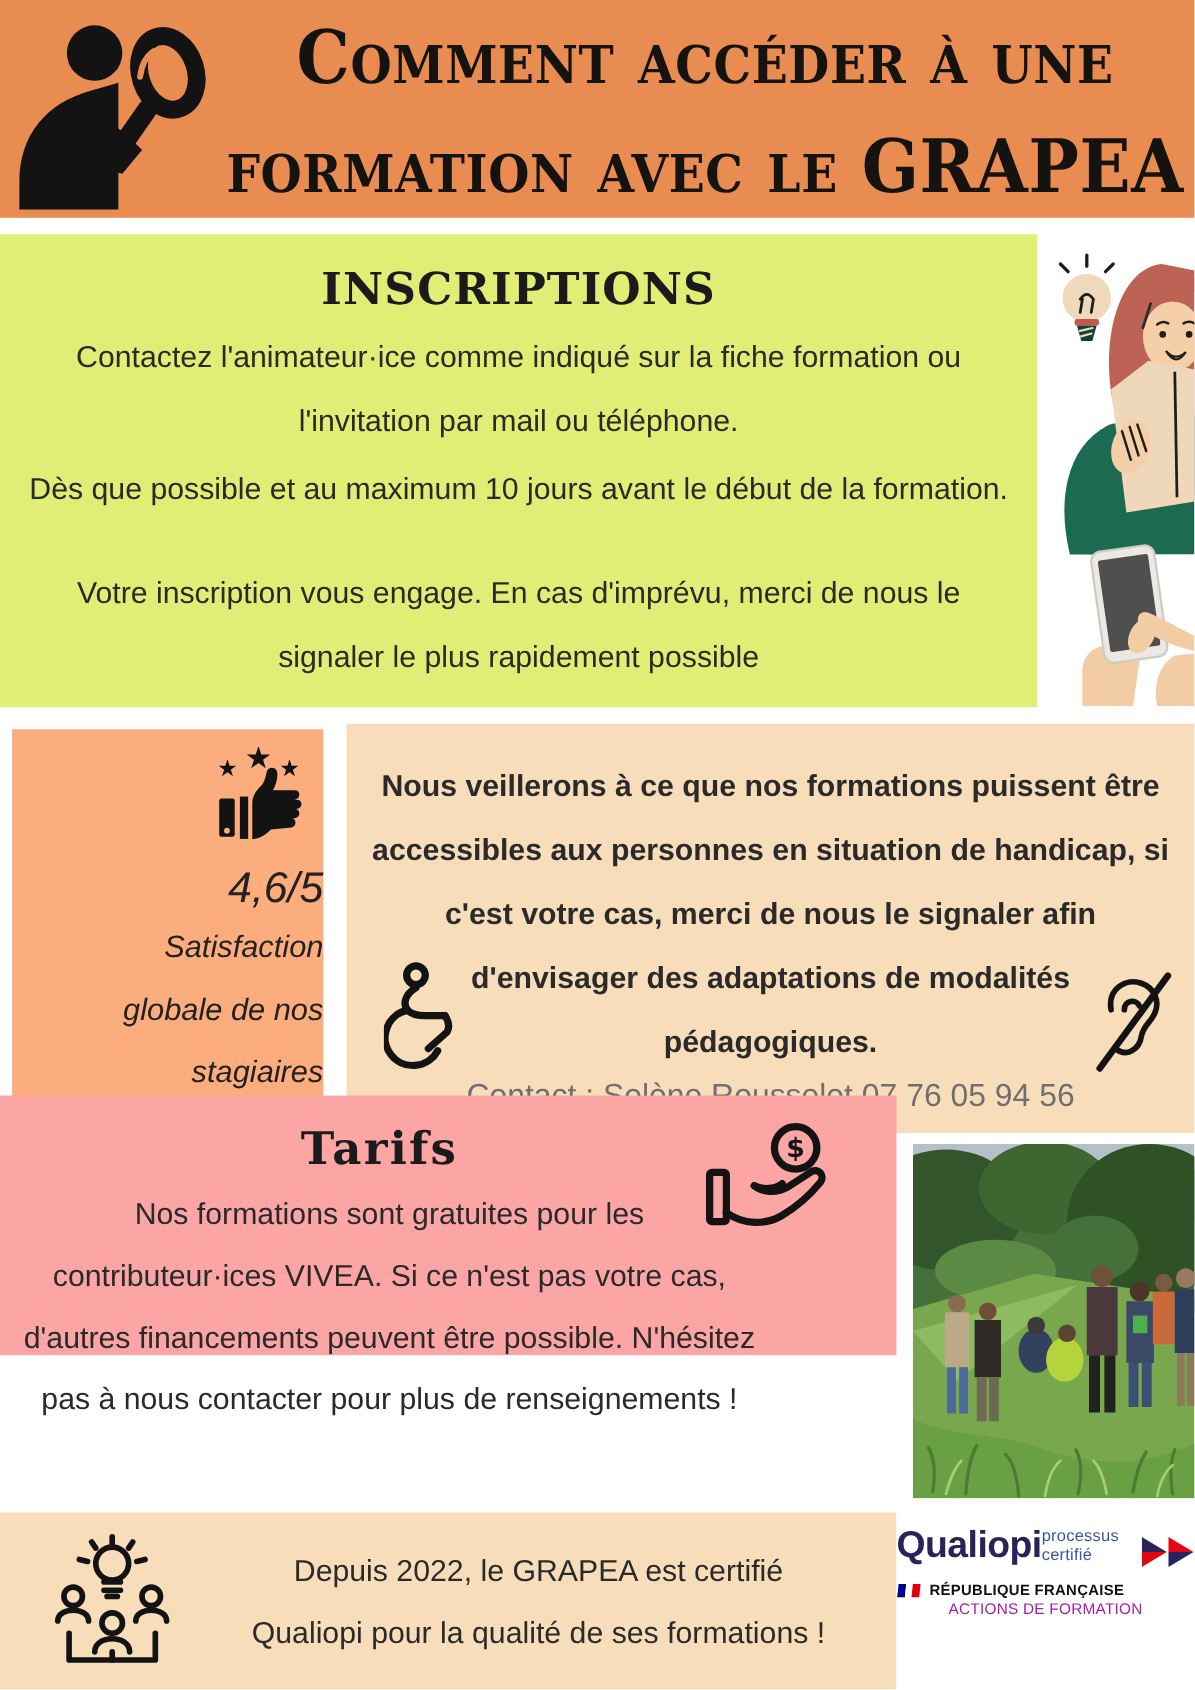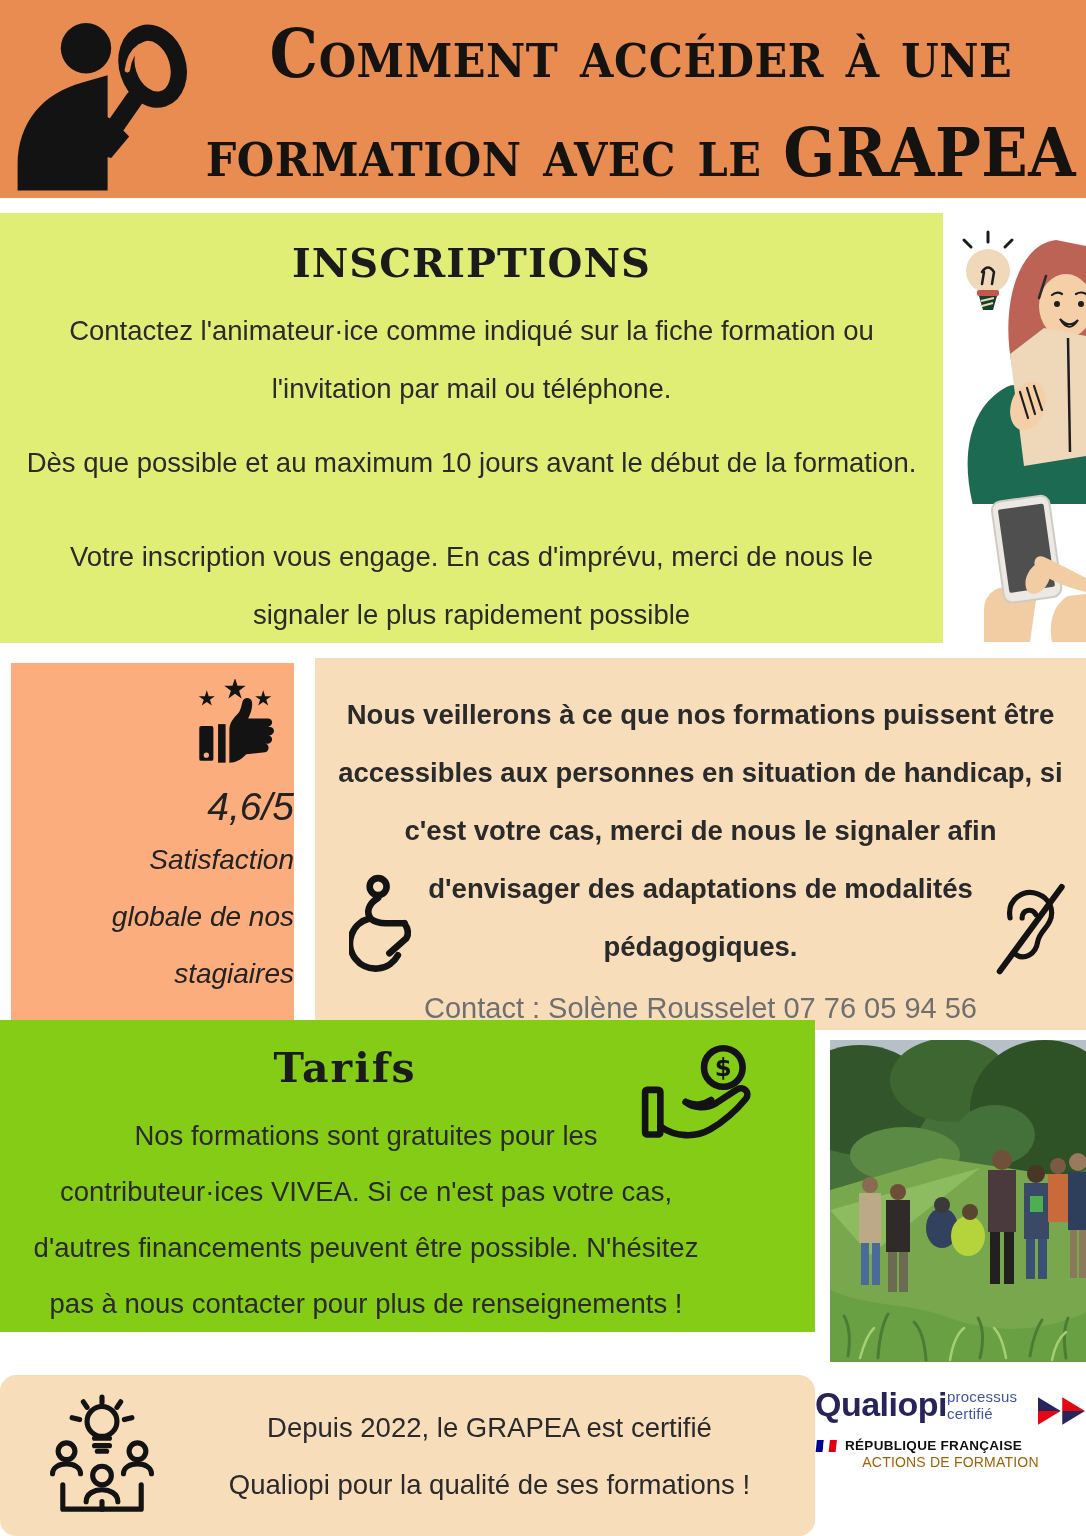--- a/index.html
+++ b/index.html
@@ -17,63 +17,63 @@
     position:absolute;left:205px;top:4px;width:872px;text-align:center;
     font-family:"DejaVu Serif",serif;font-weight:700;font-variant:small-caps;
     color:#151310;font-size:61px;line-height:90px;transform:scaleY(1.1);transform-origin:top center;
     letter-spacing:0.5px;
   }
 
   
   .b-inscriptions{position:absolute;left:0;top:213px;width:943px;height:430px;background:#E0EE76;text-align:center;}
   .slab{font-family:"DejaVu Serif",serif;font-weight:700;color:#1b1b1b;}
   .h-inscriptions{font-size:40px;letter-spacing:1px;margin:26px 0 10px;}
-  .body-text{font-size:27.5px;line-height:58px;color:#2a2a2a;margin:16px;}
+  .body-text{font-size:27.5px;line-height:58px;color:#2a2a2a;margin:4px;}
   .p-gap{margin-top:36px;}
 
   .illu-woman{position:absolute;left:948px;top:216px;width:138px;height:288px;}
   .illu-phone{position:absolute;left:978px;top:490px;width:108px;height:152px;}
 
   
   .b-satisfaction{position:absolute;left:11px;top:663px;width:283px;height:357px;background:#FBAD7D;text-align:right;font-style:italic;}
   .sat-icon{width:118px;height:94px;margin-top:16px;}
   .rating{font-size:39px;color:#222;margin:8px 0 0;}
   .sat-label{font-size:28px;line-height:57px;color:#222;margin:2px 0 0;}
 
   
   .b-access{position:absolute;left:315px;top:658px;width:771px;height:372px;background:#F8DDBB;text-align:center;}
   .access-par{margin-top:28px;font-weight:bold;}
   .contact{font-size:29px;color:#6f6f6f;margin-top:2px;}
   .wheelchair-icon{position:absolute;left:34px;top:208px;width:94px;height:122px;}
   .ear-icon{position:absolute;right:14px;top:214px;width:86px;height:116px;}
 
   
-  .b-tarifs{position:absolute;left:0;top:1020px;width:815px;height:312px;background:#84cc16;}
+  .b-tarifs{position:absolute;left:0;top:996px;width:815px;height:236px;background:#fca5a5;}
   .h-tarifs{font-size:41px;letter-spacing:2px;text-align:center;width:690px;margin:24px 0 8px;}
   .tarifs-par{width:700px;text-align:center;line-height:56px;}
   .coin-icon{position:absolute;right:46px;top:22px;width:132px;height:116px;}
 
   .photo{position:absolute;left:830px;top:1040px;width:256px;height:322px;}
 
   
-  .b-cert{position:absolute;left:0;top:1375px;width:815px;height:161px;background:#F8DDBB;border-radius:16px;}
+  .b-cert{position:absolute;left:0;top:1375px;width:815px;height:161px;background:#F8DDBB;}
   .cert-icon{position:absolute;left:46px;top:12px;width:112px;height:136px;}
   .cert-text{position:absolute;left:170px;right:6px;top:0;bottom:0;display:flex;align-items:center;justify-content:center;text-align:center;line-height:57px;}
 
   
   .q-panel{position:absolute;left:815px;top:1375px;width:271px;height:161px;background:#ffffff;}
   .q-logo{display:flex;justify-content:center;align-items:flex-start;margin-top:12px;}
   .q-textcol{display:flex;flex-direction:row;}
   .q-brand{font-size:34px;font-weight:bold;color:#29235C;letter-spacing:-0.5px;line-height:34px;}
   .q-tag{font-size:15px;color:#4053A3;margin-top:1px;letter-spacing:0.2px;}
   .q-arrows{width:56px;height:36px;margin:6px 0 0 4px;}
   .q-rf{display:flex;align-items:center;justify-content:flex-start;gap:6px;margin-top:9px;
         font-weight:bold;font-size:13.5px;letter-spacing:0.3px;color:#101010;}
   .q-note{margin-top:8px;font-size:13px;line-height:1.2;color:#3a3a3a;text-align:center;}
-  .q-cat{font-size:14px;color:#a16207;text-align:center;margin-top:1px;letter-spacing:0.2px;}
+  .q-cat{font-size:14px;color:#a21caf;text-align:center;margin-top:1px;letter-spacing:0.2px;}
 </style>
 </head>
 <body data-name="training-infographic-poster">
 
 <header class="header" data-name="poster-header">
   <svg class="header-icon" viewBox="0 0 110 100" data-name="person-magnifier-icon" aria-hidden="true">
     <circle cx="40" cy="19" r="14" fill="#131313"></circle>
     <path d="M2,98 L2,84 C2,60 16,44 38,38 L52,34 L52,98 Z" fill="#131313"></path>
     <path d="M24,62 C34,52 46,52 56,60 L64,68 L54,80 L30,74 Z" fill="#131313"></path>
     <ellipse cx="77" cy="29" rx="14" ry="19" transform="rotate(-18 77 29)" fill="none" stroke="#131313" stroke-width="9"></ellipse>

